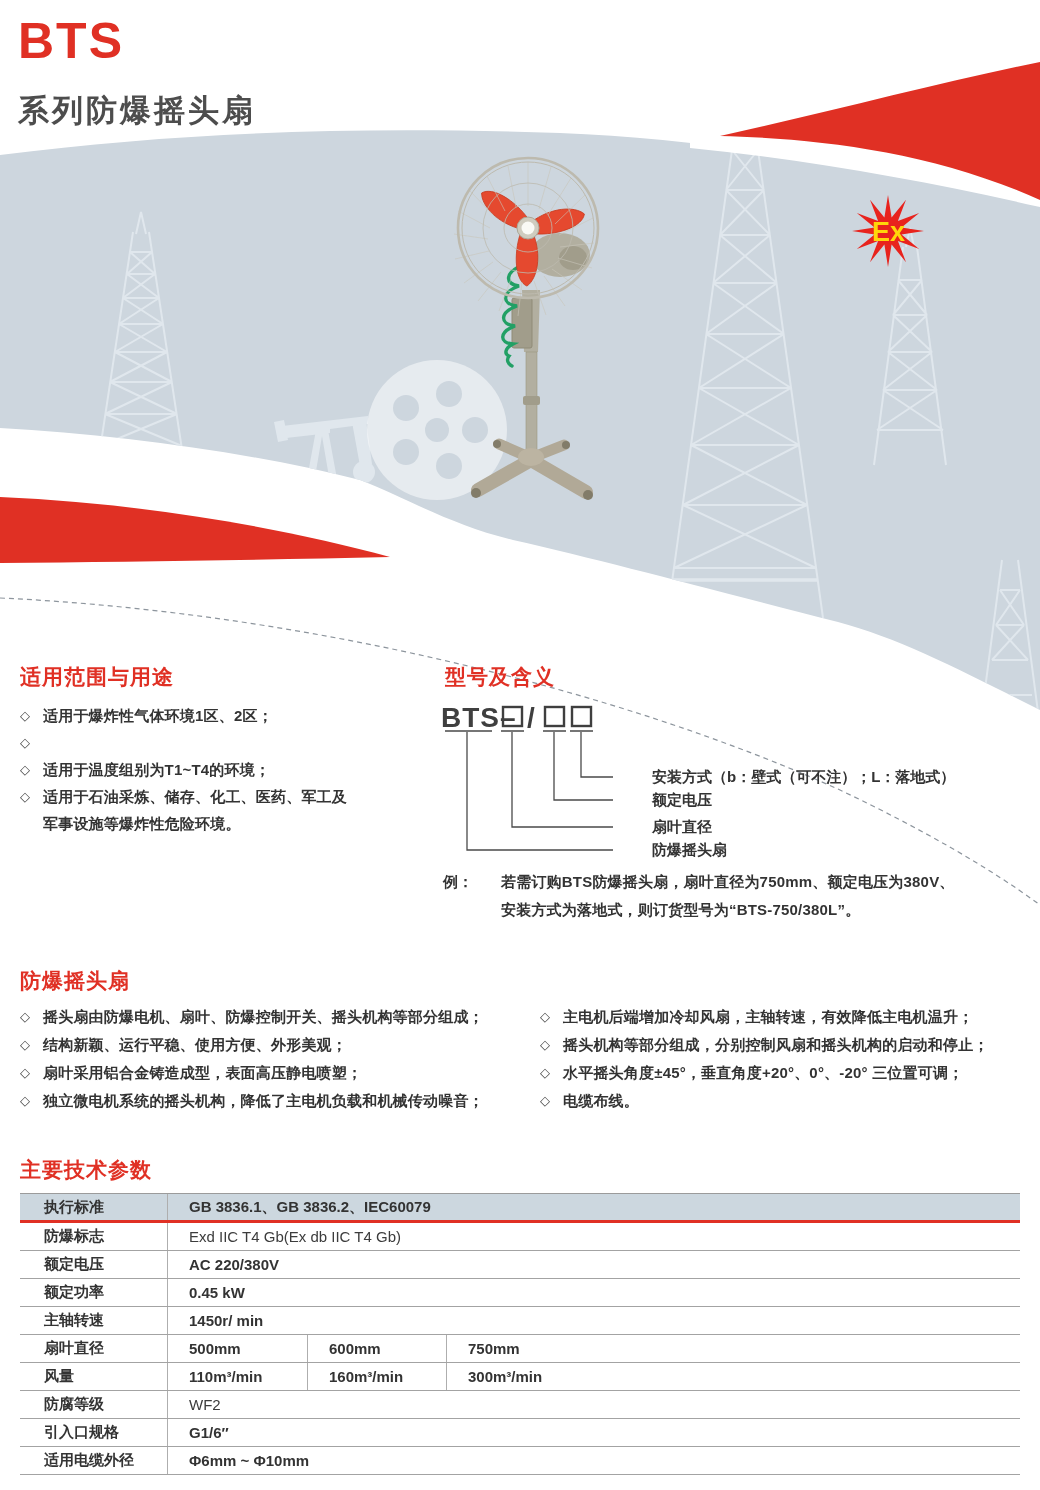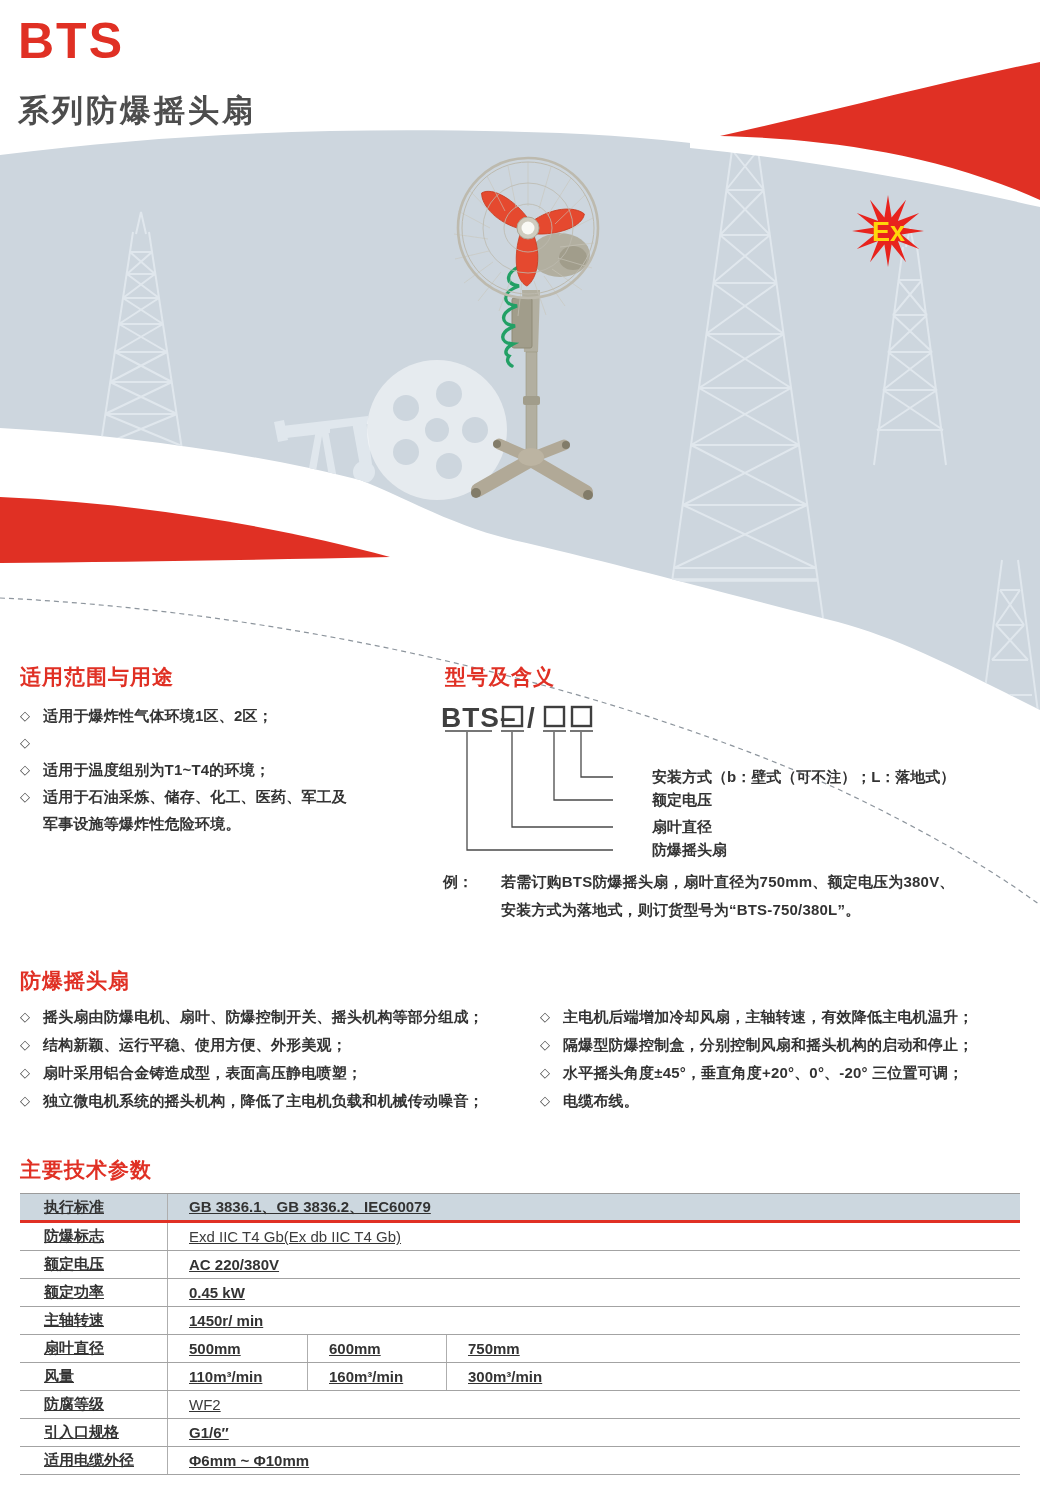--- a/index.html
+++ b/index.html
@@ -33,21 +33,21 @@
   .bullet-text{letter-spacing:0.2px;white-space:pre-line;}
   
   #model-diagram{left:435px;top:700px;z-index:2;}
   .code-line{stroke:#4a4a4a;stroke-width:1.3;fill:none;}
   .code-box{stroke:#3f3f3f;stroke-width:2.4;fill:none;}
   .code-text{fill:#3f3f3f;font-size:28px;font-weight:800;font-family:"Liberation Sans",sans-serif;letter-spacing:1px;}
   .model-label{position:absolute;left:618px;font-size:15px;font-weight:700;color:#333;line-height:17px;white-space:nowrap;z-index:2;margin-left:34px;}
   .example{left:443px;top:868px;display:flex;font-size:15px;font-weight:700;color:#333;line-height:28px;z-index:2;}
   .ex-text{white-space:pre-line;letter-spacing:0.2px;margin-left:28px;}
   
-  #spec-table{left:20px;top:1193px;width:1000px;border-top:1px solid #9b9b9b;z-index:2;text-decoration:underline;}
+  #spec-table{left:20px;top:1193px;width:1000px;border-top:1px solid #9b9b9b;z-index:2;}
   .spec-row{display:flex;height:28px;box-sizing:border-box;border-bottom:1px solid #a3a3a3;align-items:stretch;}
   .spec-row.spec-head{height:29px;background:var(--thead);border-bottom:3px solid var(--accent);}
   .spec-label{width:148px;min-width:148px;box-sizing:border-box;border-right:1px solid #aeaeae;
               padding-left:24px;display:flex;align-items:center;font-size:15px;font-weight:700;color:#333;}
   .spec-value{display:flex;align-items:center;padding-left:21px;font-size:15px;font-weight:700;color:#333;flex:1;}
   .spec-value.c0{flex:none;width:140px;box-sizing:border-box;border-right:1px solid #aeaeae;}
   .spec-value.c1{flex:none;width:139px;box-sizing:border-box;border-right:1px solid #aeaeae;}
   .spec-row.muted .spec-value{font-weight:400;color:#3c3c3c;}
 </style>
 </head>
@@ -258,21 +258,21 @@
         <span class="bullet-text">独立微电机系统的摇头机构，降低了主电机负载和机械传动噪音；</span>
       </div>
     </div>
   <div class="abs bullets features" id="features-right" style="left:540px;top:1003px;width:500px;">
       <div class="bullet-item">
         <span class="diamond">◇</span>
         <span class="bullet-text">主电机后端增加冷却风扇，主轴转速，有效降低主电机温升；</span>
       </div>
       <div class="bullet-item">
         <span class="diamond">◇</span>
-        <span class="bullet-text">隔爆型防爆控制盒，分别控制风扇和摇头机构的启动和停止；</span>
+        <span class="bullet-text">摇头机构等部分组成，分别控制风扇和摇头机构的启动和停止；</span>
       </div>
       <div class="bullet-item">
         <span class="diamond">◇</span>
         <span class="bullet-text">水平摇头角度±45°，垂直角度+20°、0°、-20° 三位置可调；</span>
       </div>
       <div class="bullet-item">
         <span class="diamond">◇</span>
         <span class="bullet-text">电缆布线。</span>
       </div>
     </div>

